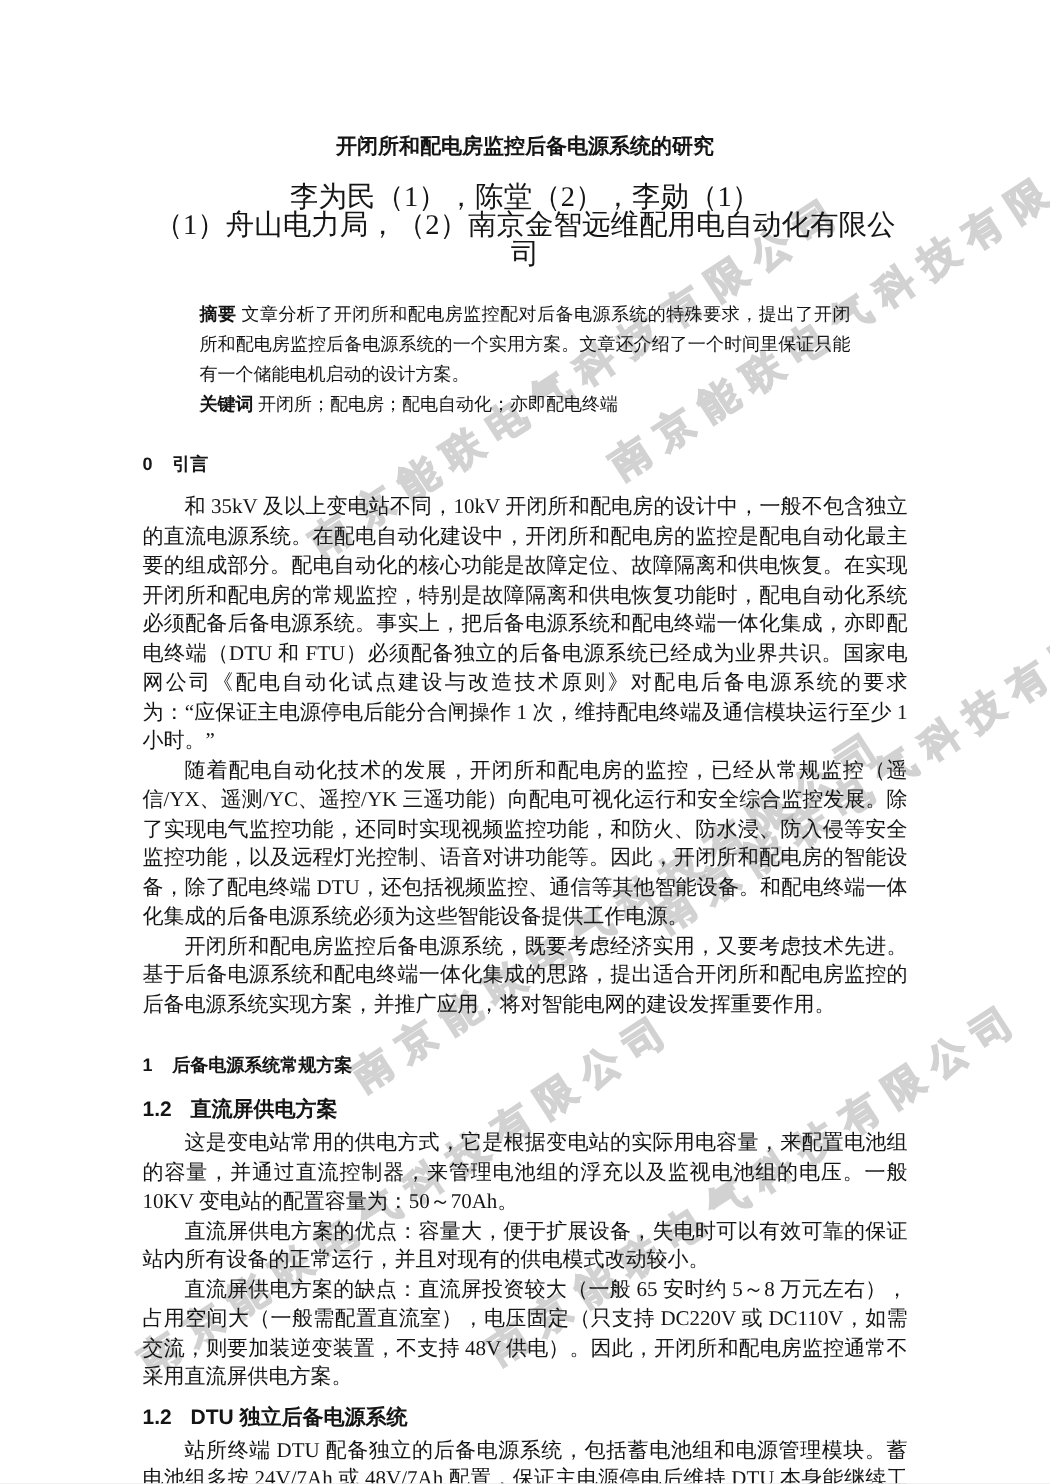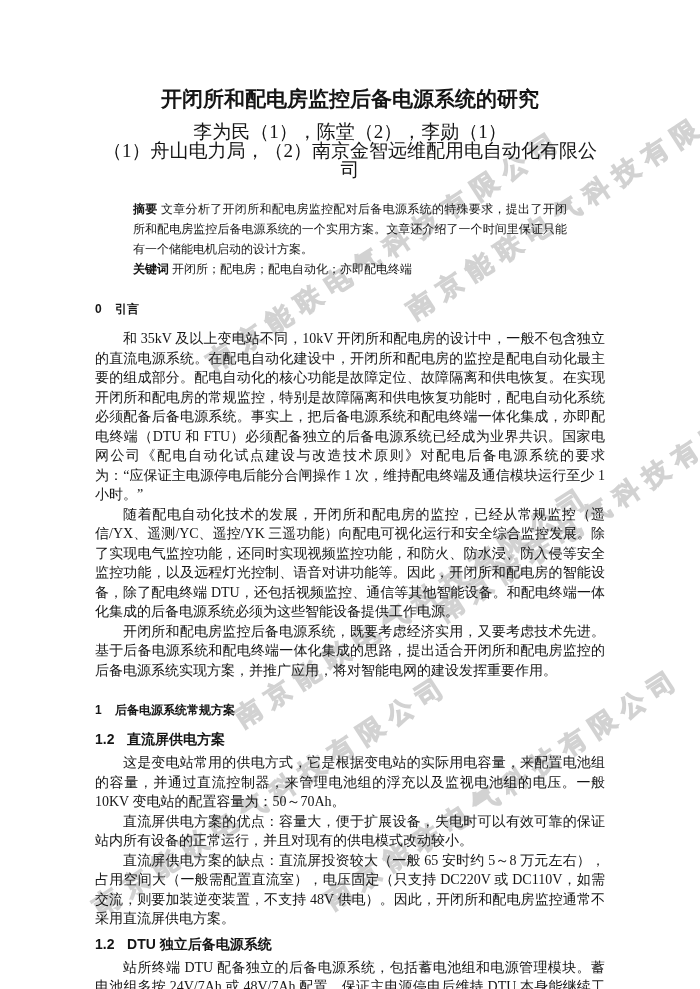--- a/index.html
+++ b/index.html
@@ -26,21 +26,21 @@
     letter-spacing:9px;
     font-weight:bold;
     color:transparent;
     -webkit-text-stroke:1.2px rgba(158,158,158,0.55);
     opacity:0.85;
   }
   .content { position:relative; z-index:2; }
   h1.title {
     margin:0 0 10px 0;
     text-align:center;
-    font-size:21px;
+    font-size:14px;
     line-height:26px;
     font-weight:bold;
   }
   .byline { text-align:center; font-size:19px; line-height:19px; }
   .abstract {
     margin:20px 38px 0 38px;
     font-size:12px;
     line-height:20px;
     text-align:justify;
   }

